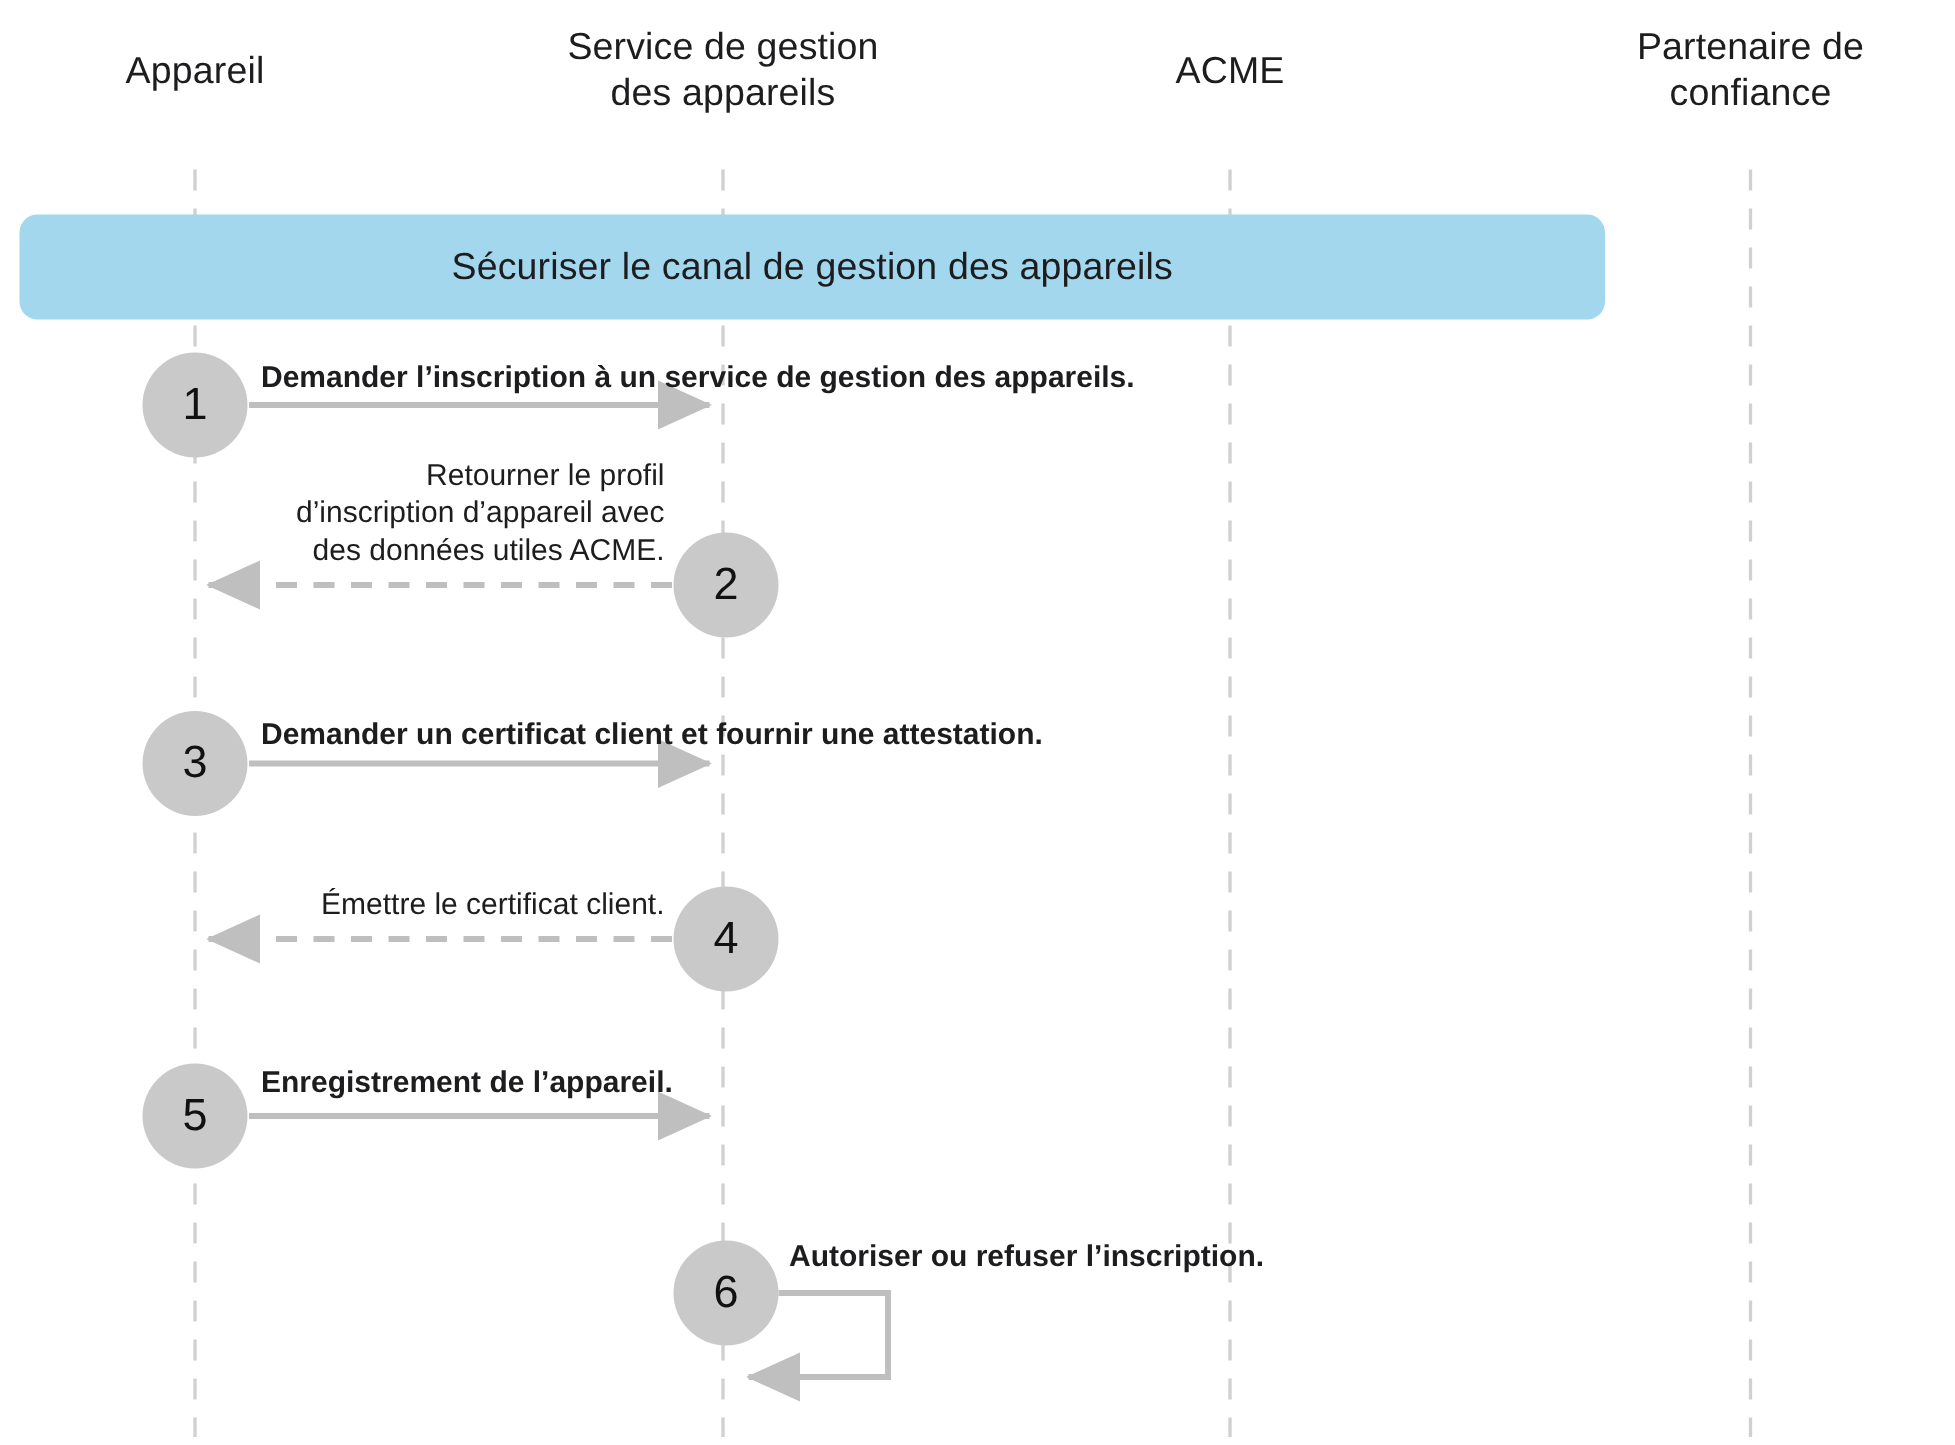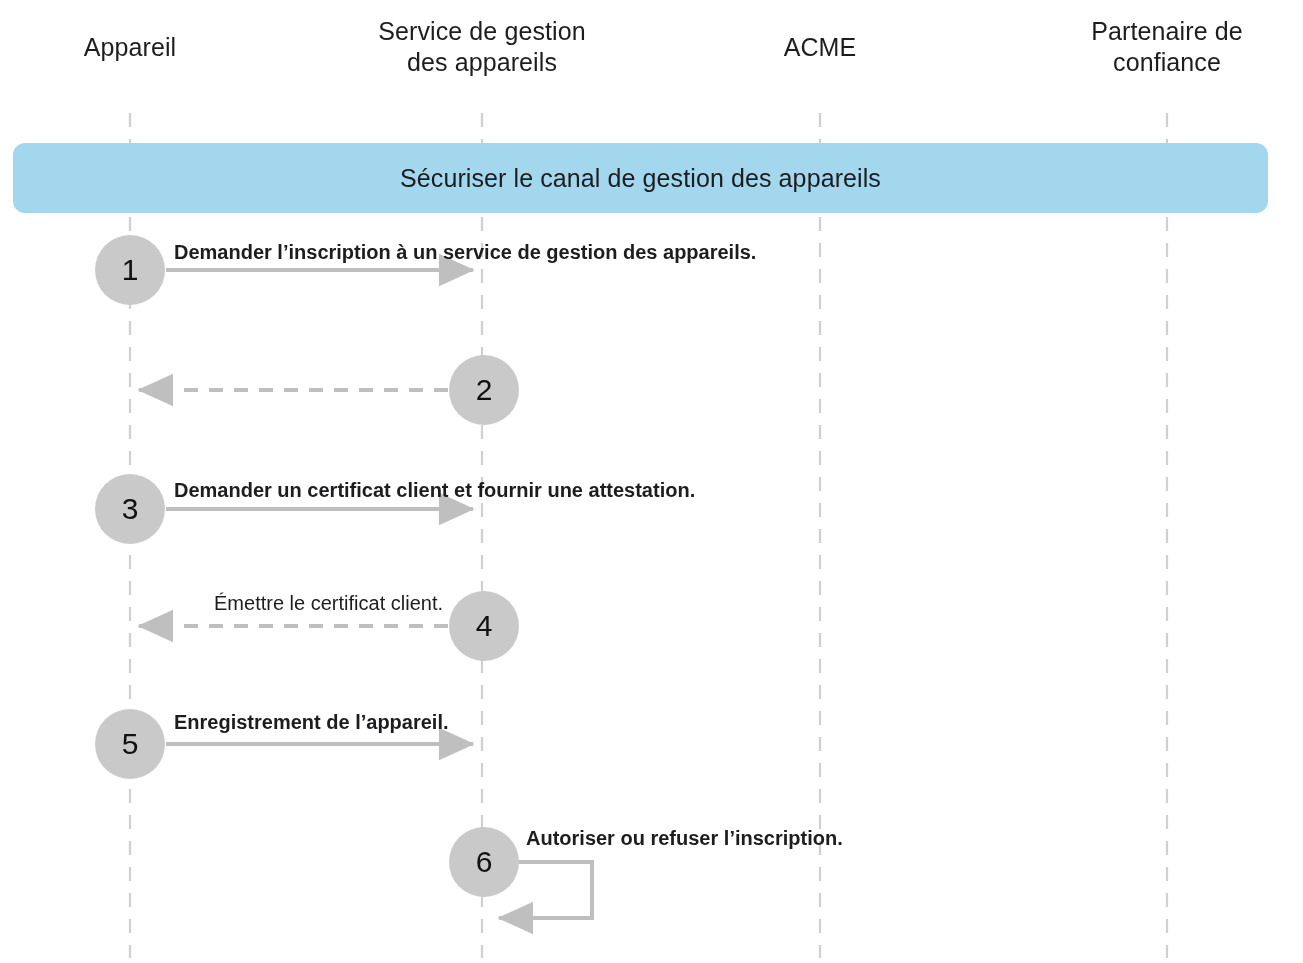--- a/index.html
+++ b/index.html
@@ -32,21 +32,21 @@
     color: #1d1d1f;
     font-size: 25px;
     line-height: 31px;
     font-weight: 400;
     letter-spacing: 0.1px;
   }
   .banner {
     position: absolute;
     left: 13px;
     top: 143px;
-    width: 1255px;
+    width: 1057px;
     height: 70px;
     background: #a2d7ee;
     border-radius: 12px;
     display: flex;
     align-items: center;
     justify-content: center;
   }
   .banner-label {
     color: #1d1d1f;
     font-size: 25px;
@@ -139,20 +139,23 @@
   </div>
 
   <div class="step-badge" style="left:95px; top:235px;">
     <span>1</span>
   </div>
   <div class="msg-label align-left" style="left:174px; top:240px; width:680px;">Demander l’inscription à un service de gestion des appareils.</div>
 
   <div class="step-badge" style="left:449px; top:355px;">
     <span>2</span>
   </div>
+  <div class="msg-label align-right" style="left:120px; top:305px; width:323px;">Retourner le profil
+d’inscription d’appareil avec
+des données utiles ACME.</div>
 
   <div class="step-badge" style="left:95px; top:474px;">
     <span>3</span>
   </div>
   <div class="msg-label align-left" style="left:174px; top:462px; width:680px;margin-top:16px;">Demander un certificat client et fournir une attestation.</div>
 
   <div class="step-badge" style="left:449px; top:591px;">
     <span>4</span>
   </div>
   <div class="msg-label align-right" style="left:140px; top:591px; width:303px;">Émettre le certificat client.</div>

